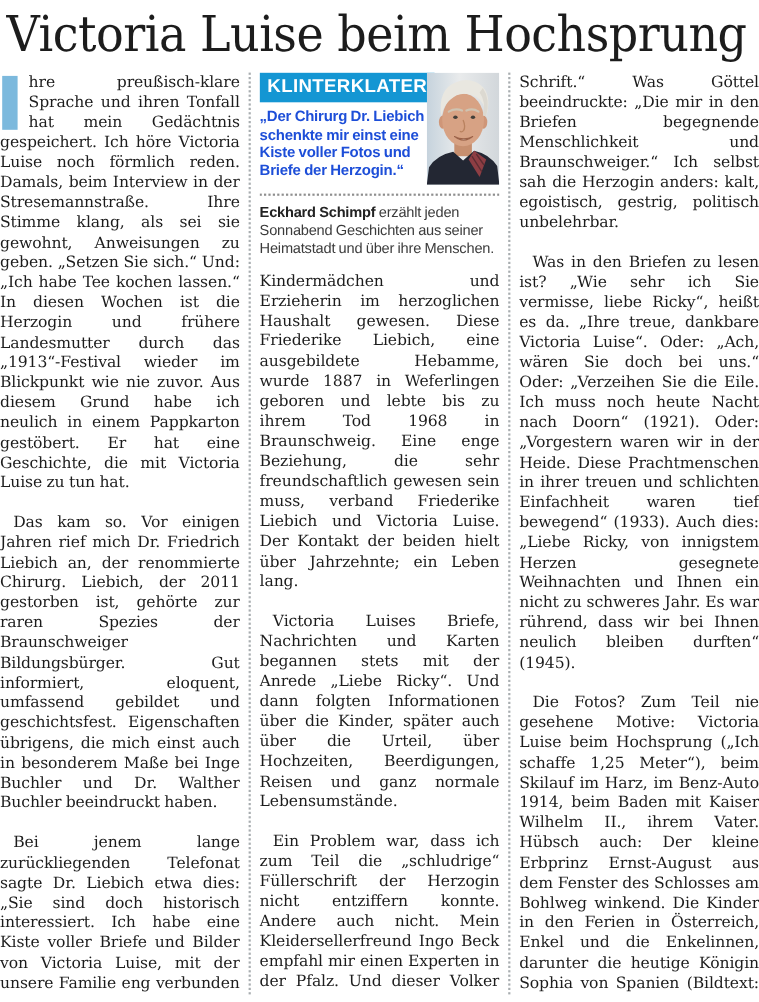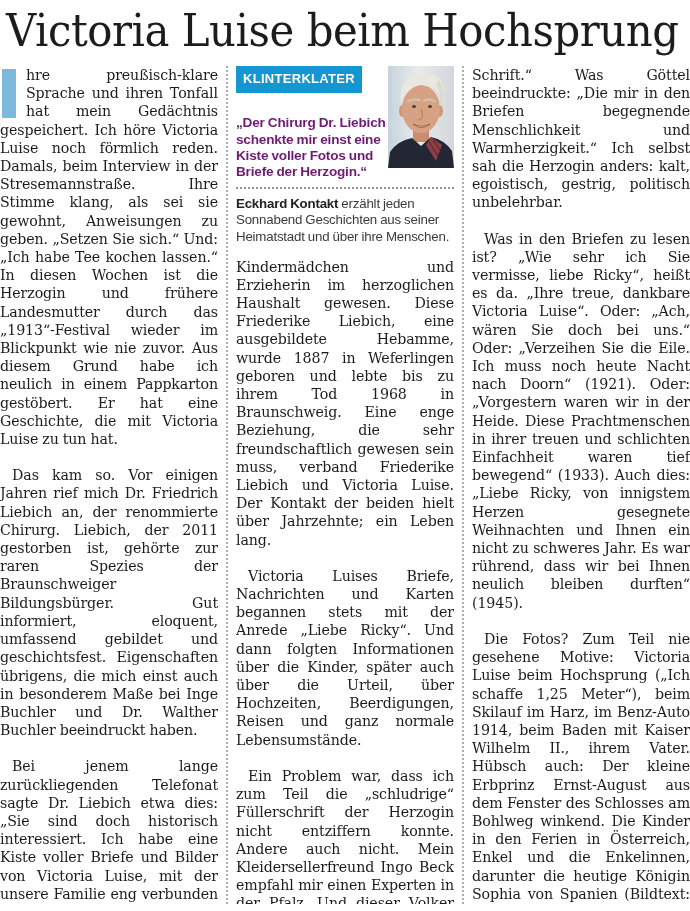--- a/index.html
+++ b/index.html
@@ -50,33 +50,33 @@
     font-size: 40px;
   }
   
   .kicker-area { position: relative; min-height: 104px; margin-bottom: 2px; text-align: left; }
   .kicker {
     display: inline-block;
     background: #1496d3;
     color: #ffffff;
     font-family: "Liberation Sans", sans-serif;
     font-weight: bold;
-    font-size: 13px;
+    font-size: 17px;
     letter-spacing: 0.3px;
     padding: 4px 7px 5px 7px;
-    margin-bottom: 22px;
+    margin-bottom: 5px;
   }
   .quote {
     width: 150px;
     font-family: "Liberation Sans", sans-serif;
     font-weight: bold;
     font-size: 13.6px;
     line-height: 16.4px;
     letter-spacing: -0.2px;
-    color: #701a75;
+    color: #1d4ed8;
     text-align: left;
   }
   .photo {
     position: absolute; top: 0; right: 0;
     width: 66px; height: 102px;
     display: block;
   }
   .rule-dotted { border-top: 2px dotted #8f8f8f; margin: 6px 0 7px 0; }
   .byline {
     font-family: "Liberation Sans", sans-serif;
@@ -131,29 +131,29 @@
         <path d="M51 14 Q58 24 54 40 L51 39 Q54 26 48 18 Z" fill="#dcd9d1"></path>
         <path d="M20 35.5 q6 -3.5 12 -1" stroke="#cfc3b1" stroke-width="2" fill="none" stroke-linecap="round"></path>
         <path d="M36 34.5 q6 -2.5 11 1" stroke="#cfc3b1" stroke-width="2" fill="none" stroke-linecap="round"></path>
         <ellipse cx="26" cy="40.5" rx="2" ry="1.6" fill="#423f3a"></ellipse>
         <ellipse cx="42" cy="40.5" rx="2" ry="1.6" fill="#423f3a"></ellipse>
         <path d="M33 43 q2.5 6 0.5 9.5 q-1.5 2 -3.5 1" stroke="#b9825f" stroke-width="1.2" fill="none"></path>
         <path d="M25 58 q8.5 7 17 0 q-8.5 4.5 -17 0 Z" fill="#fdfbf8" stroke="#9c6248" stroke-width="1"></path>
       </svg>
     </div>
     <div class="rule-dotted"></div>
-    <div class="byline"><span class="name">Eckhard Kontakt</span><span> erzählt jeden Sonnabend Geschichten aus seiner Heimatstadt und über ihre Menschen.</span></div>
+    <div class="byline"><span class="name">Eckhard Schimpf</span><span> erzählt jeden Sonnabend Geschichten aus seiner Heimatstadt und über ihre Menschen.</span></div>
     <p class="par no-indent">Kindermädchen und Erzieherin im herzoglichen Haushalt gewesen. Diese Friederike Liebich, eine ausgebildete Hebamme, wurde 1887 in Weferlingen geboren und lebte bis zu ihrem Tod 1968 in Braunschweig. Eine enge Beziehung, die sehr freundschaftlich gewesen sein muss, verband Friederike Liebich und Victoria Luise. Der Kontakt der beiden hielt über Jahrzehnte; ein Leben lang.</p>
     <p class="par">Victoria Luises Briefe, Nachrichten und Karten begannen stets mit der Anrede „Liebe Ricky“. Und dann folgten Informationen über die Kinder, später auch über die Urteil, über Hochzeiten, Beerdigungen, Reisen und ganz normale Lebensumstände.</p>
     <p class="par">Ein Problem war, dass ich zum Teil die „schludrige“ Füllerschrift der Herzogin nicht entziffern konnte. Andere auch nicht. Mein Kleidersellerfreund Ingo Beck empfahl mir einen Experten in der Pfalz. Und dieser Volker Göttel übersetzte die für mich unlesbaren Passagen. Sein Urteil: „Die Herzogin hatte eine sehr individuelle Schrift, eine nicht immer gleichbleibende Buchstabengestaltung, und obendrein mischte sie auch noch deutsche und lateinische</p>
   </div>
 
   <div class="divider">
       <div class="dotline"></div>
     </div>
 
   <div class="col">
-    <p class="par no-indent">Schrift.“ Was Göttel beeindruckte: „Die mir in den Briefen begegnende Menschlichkeit und Warmherzigkeit.“ Ich selbst sah die Herzogin anders: kalt, egoistisch, gestrig, politisch unbelehrbar.</p>
+    <p class="par no-indent">Schrift.“ Was Göttel beeindruckte: „Die mir in den Briefen begegnende Menschlichkeit und Braunschweiger.“ Ich selbst sah die Herzogin anders: kalt, egoistisch, gestrig, politisch unbelehrbar.</p>
     <p class="par">Was in den Briefen zu lesen ist? „Wie sehr ich Sie vermisse, liebe Ricky“, heißt es da. „Ihre treue, dankbare Victoria Luise“. Oder: „Ach, wären Sie doch bei uns.“ Oder: „Verzeihen Sie die Eile. Ich muss noch heute Nacht nach Doorn“ (1921). Oder: „Vorgestern waren wir in der Heide. Diese Prachtmenschen in ihrer treuen und schlichten Einfachheit waren tief bewegend“ (1933). Auch dies: „Liebe Ricky, von innigstem Herzen gesegnete Weihnachten und Ihnen ein nicht zu schweres Jahr. Es war rührend, dass wir bei Ihnen neulich bleiben durften“ (1945).</p>
     <p class="par">Die Fotos? Zum Teil nie gesehene Motive: Victoria Luise beim Hochsprung („Ich schaffe 1,25 Meter“), beim Skilauf im Harz, im Benz-Auto 1914, beim Baden mit Kaiser Wilhelm II., ihrem Vater. Hübsch auch: Der kleine Erbprinz Ernst-August aus dem Fenster des Schlosses am Bohlweg winkend. Die Kinder in den Ferien in Österreich, Enkel und die Enkelinnen, darunter die heutige Königin Sophia von Spanien (Bildtext: „Ist sie nicht schon eine Dame?“). Ein buntes Leben breitet sich aus: Fürstenhochzeiten, Treffen mit dem Zaren, mit Königin Elizabeth, mit Adenauer, ebenso mit Adolf Hitler, auf dessen Wunsch hin Victoria Luise Kontakte zum englischen Königshaus knüpfte. Auch ihre Bücher erzählen davon.</p>
   </div>
 
 </div>
 
 </body></html>

